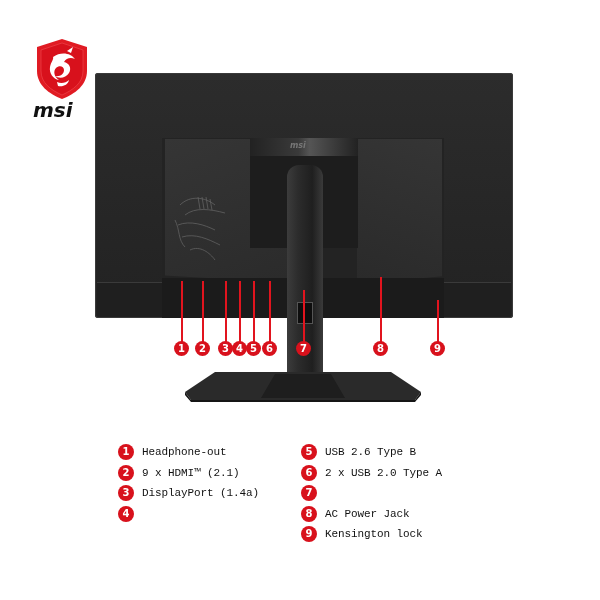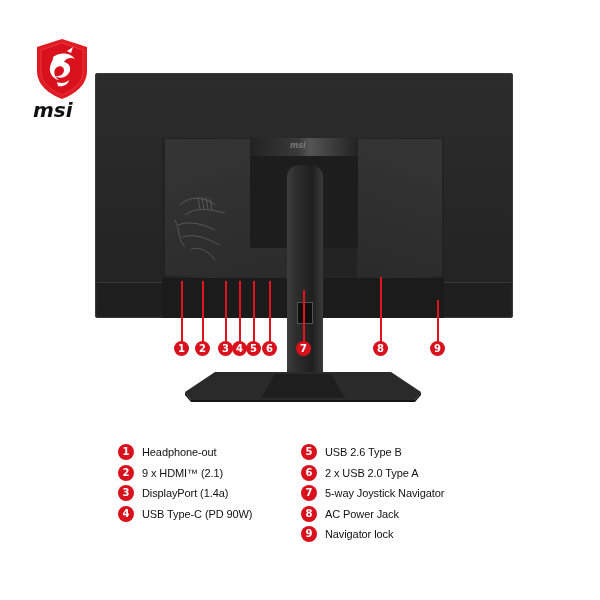--- a/index.html
+++ b/index.html
@@ -23,21 +23,21 @@
     .neck { left:287px; top:165px; width:36px; height:230px; background:linear-gradient(90deg,#3c3c3c 0%,#2c2c2c 30%,#1f1f1f 70%,#3a3a3a 100%); border-radius:12px 12px 4px 4px; }
     .neck-hole { left:297px; top:302px; width:14px; height:20px; background:#0e0e0e; border:1px solid #555; }
     .base { left:185px; top:372px; width:236px; height:30px; }
     
     .leader { position:absolute; width:2px; background:#e1141e; }
     .marker { position:absolute; width:15px; height:15px; border-radius:50%; background:#d8111c; color:#fff; font-weight:bold; font-size:10px; line-height:15px; text-align:center; font-family:"DejaVu Sans", sans-serif; }
     
     .legend-col { position:absolute; top:442px; }
     .legend-item { display:flex; align-items:center; height:20.5px; }
     .legend-badge { width:16px; height:16px; border-radius:50%; background:#d8111c; color:#fff; font-size:10px; font-weight:bold; text-align:center; line-height:16px; margin-right:8px; flex:0 0 16px; }
-    .legend-label { font-family:Liberation Sans, sans-serif; font-size:11px; color:#111; white-space:nowrap; letter-spacing:-0.1px; }
+    .legend-label { font-family:Liberation Mono, monospace; font-size:11px; color:#111; white-space:nowrap; letter-spacing:-0.1px; }
   </style>
 </head>
 <body>
 
 <svg class="abs logo-shield" viewBox="0 0 58 64">
   <path d="M29 2 L54 10 L54 34 C54 48 42 57 29 62 C16 57 4 48 4 34 L4 10 Z" fill="#e01b23"></path>
   <path d="M29 6 L50 13 L50 34 C50 46 40 53 29 58 C18 53 8 46 8 34 L8 13 Z" fill="#d8111c" stroke="#f04a50" stroke-width="0.6"></path>
   <path d="M20 20 C28 14 38 16 42 22 C38 20 33 21 31 25 C36 26 39 31 36 36 C33 41 26 42 22 39 C27 40 31 37 31 33 C31 29 26 28 23 31 C20 34 21 40 26 43 C20 42 16 36 17 30 C18 25 21 22 20 20 Z" fill="#fff"></path>
   <path d="M34 14 L40 10 L38 16 Z" fill="#fff"></path>
   <path d="M24 45 C28 47 33 46 36 43 C35 48 30 50 25 49 Z" fill="#fff"></path>
@@ -101,38 +101,36 @@
   <div class="legend-item">
     <div class="legend-badge">2</div>
     <div class="legend-label">9 x HDMI™ (2.1)</div>
   </div>
   <div class="legend-item">
     <div class="legend-badge">3</div>
     <div class="legend-label">DisplayPort (1.4a)</div>
   </div>
   <div class="legend-item">
     <div class="legend-badge">4</div>
-    <div class="legend-label">USB Type-C (PD 90W)</div>
   </div>
 </div>
 
 <div class="legend-col" style="left:301px;">
   <div class="legend-item">
     <div class="legend-badge">5</div>
     <div class="legend-label">USB 2.6 Type B</div>
   </div>
   <div class="legend-item">
     <div class="legend-badge">6</div>
     <div class="legend-label">2 x USB 2.0 Type A</div>
   </div>
   <div class="legend-item">
     <div class="legend-badge">7</div>
-    <div class="legend-label">5-way Joystick Navigator</div>
   </div>
   <div class="legend-item">
     <div class="legend-badge">8</div>
     <div class="legend-label">AC Power Jack</div>
   </div>
   <div class="legend-item">
     <div class="legend-badge">9</div>
-    <div class="legend-label">Navigator lock</div>
+    <div class="legend-label">Kensington lock</div>
   </div>
 </div>
 
 </body></html>

